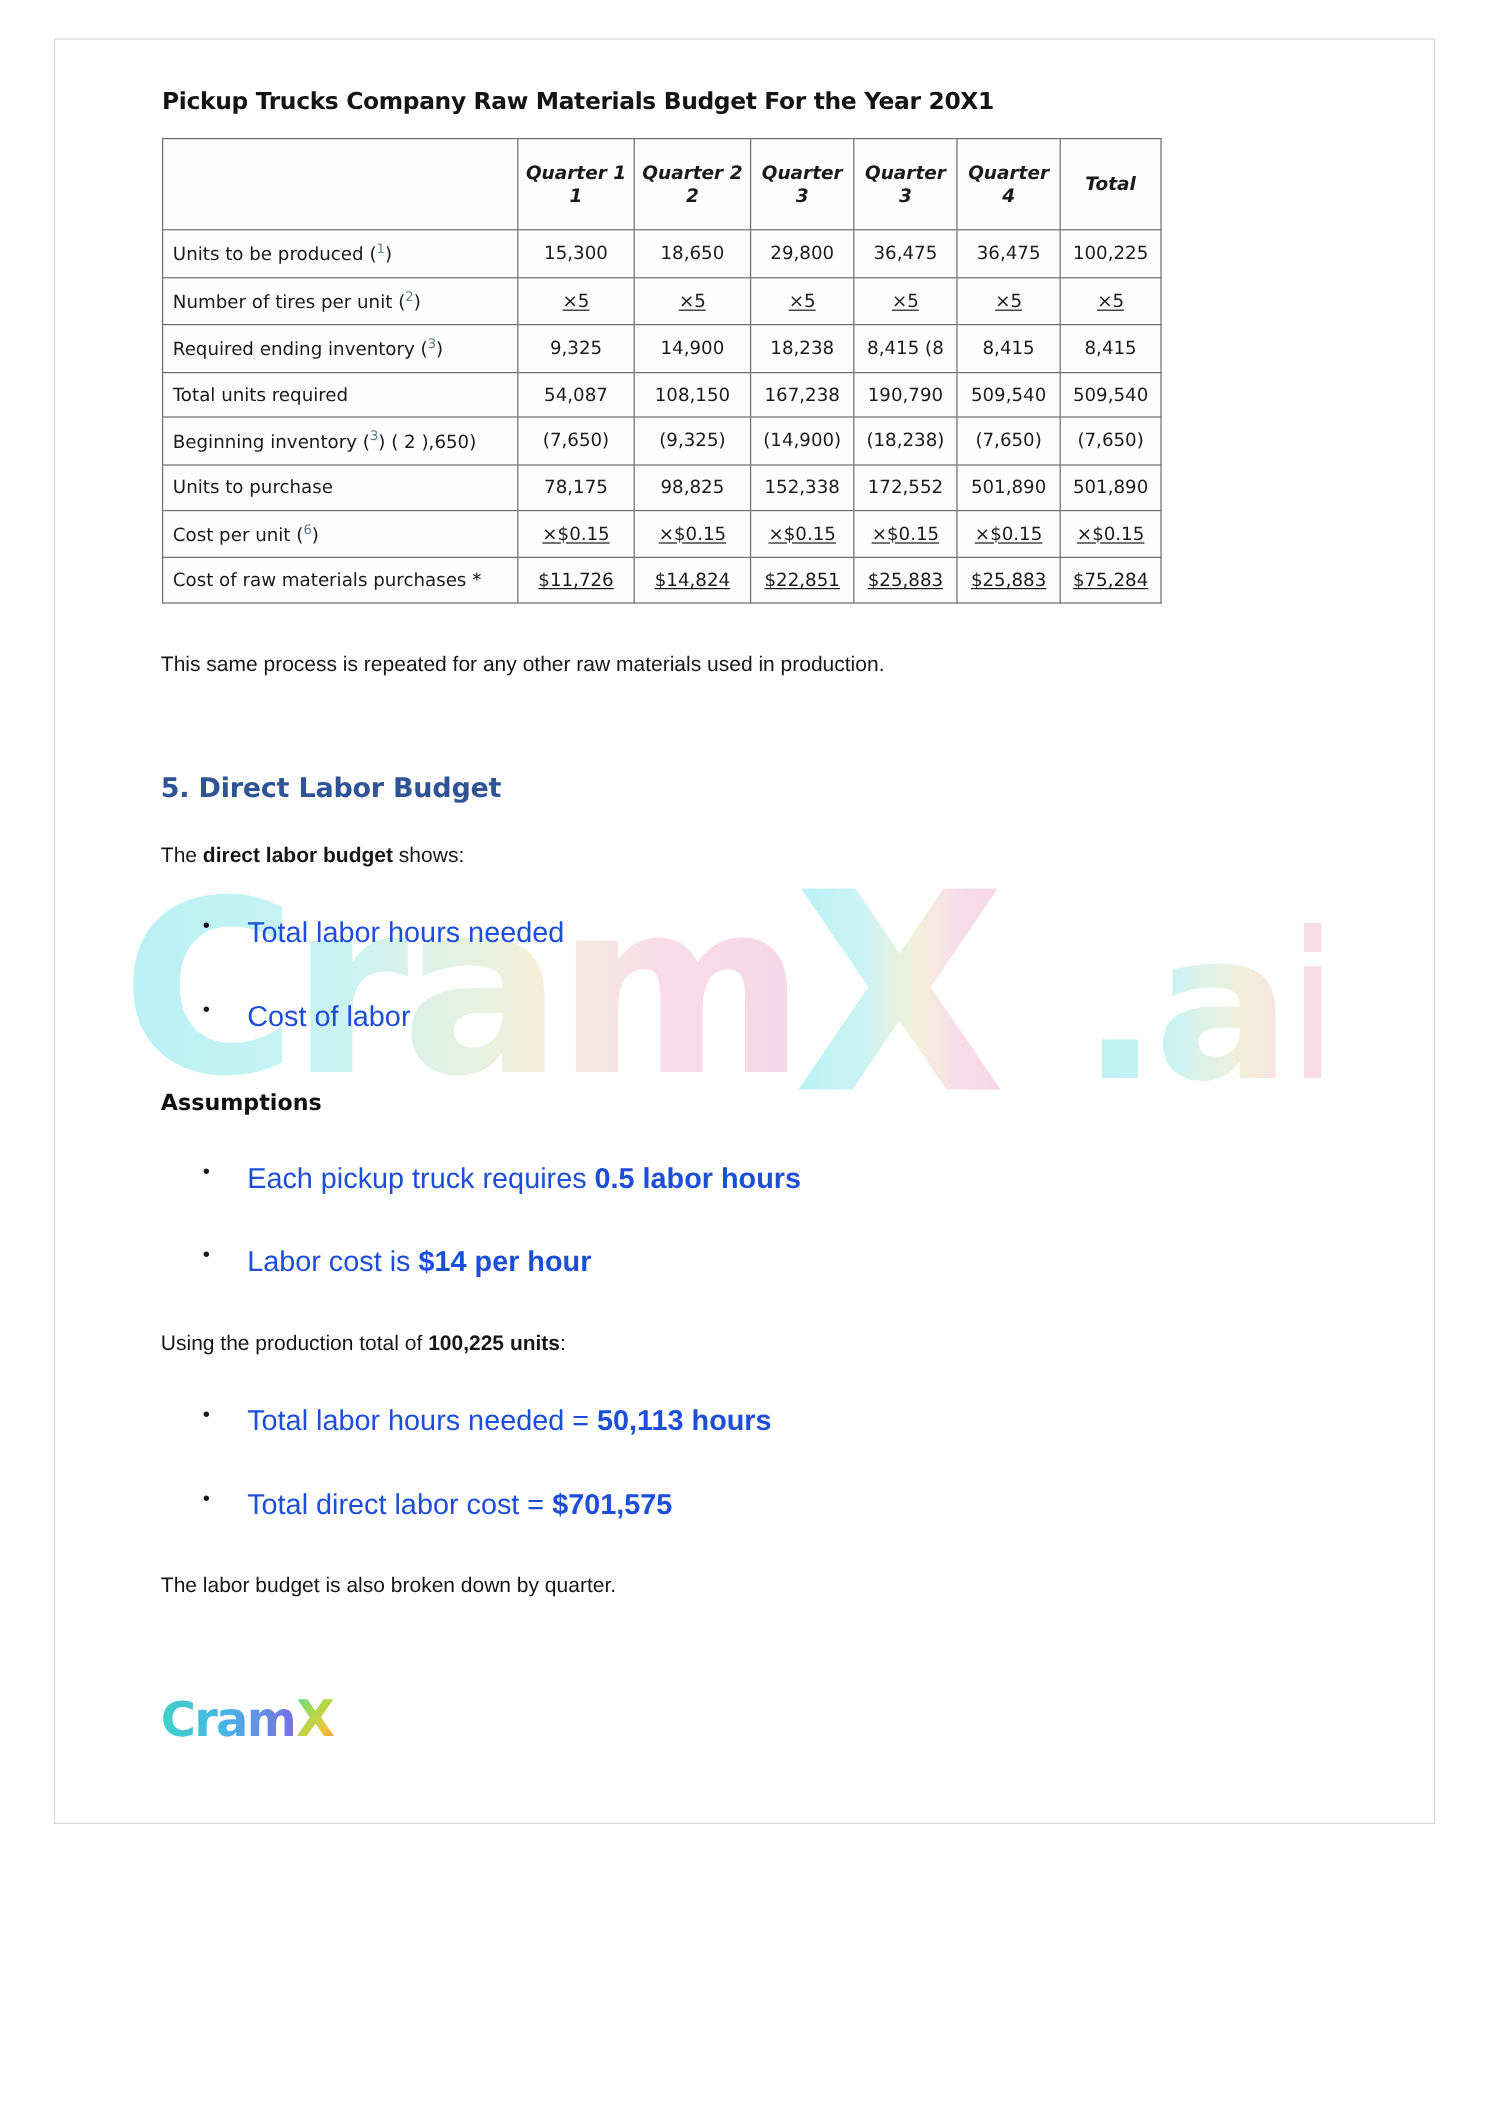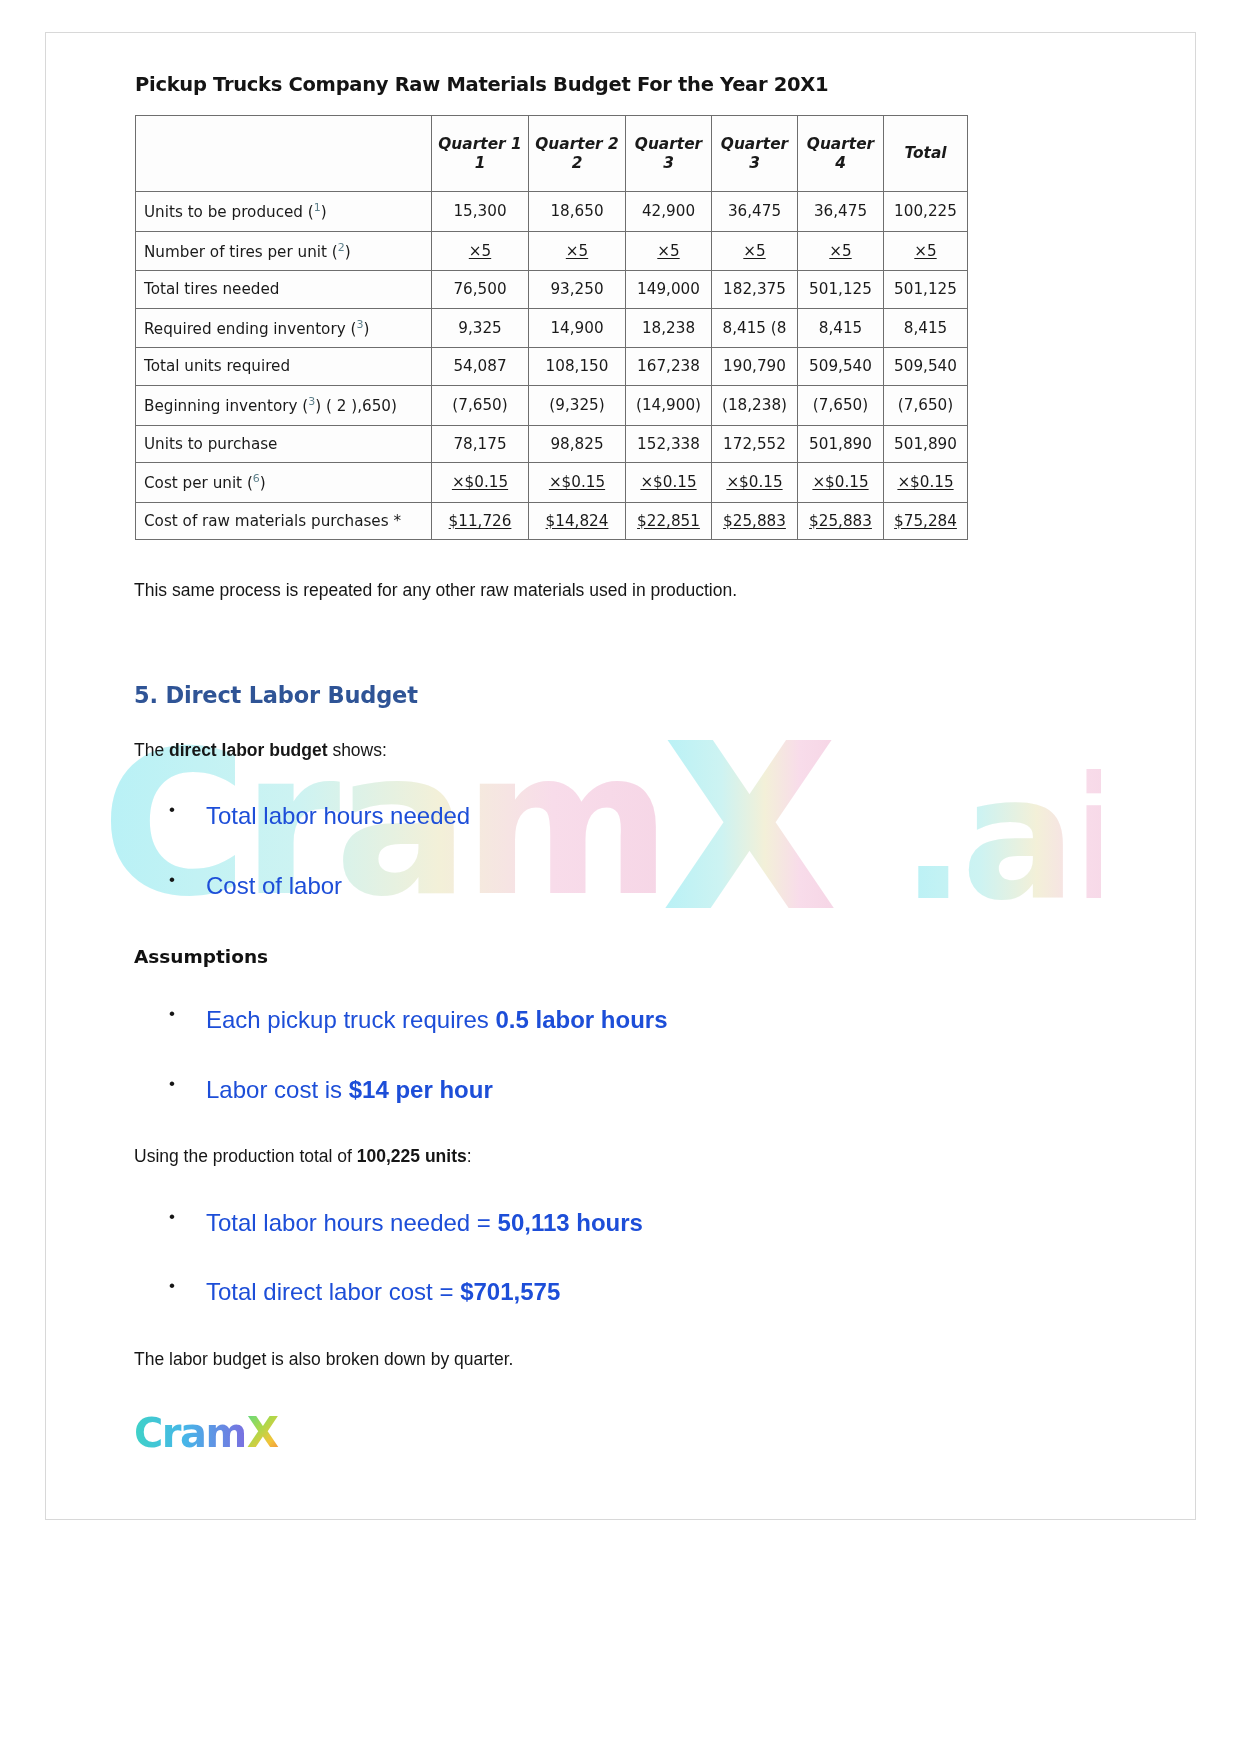--- a/index.html
+++ b/index.html
@@ -268,42 +268,33 @@
             <th class="hcell">
               <span class="ln">Total</span>
             </th>
           </tr>
         </thead>
         <tbody id="budget-body">
             <tr>
               <td class="rowlabel">Units to be produced (<span class="sup">1</span>)</td>
               <td class="num"><span>15,300</span></td>
               <td class="num"><span>18,650</span></td>
-              <td class="num"><span>42,900</span></td>
+              <td class="num"><span>29,800</span></td>
               <td class="num"><span>36,475</span></td>
               <td class="num"><span>36,475</span></td>
               <td class="num"><span>100,225</span></td>
             </tr>
             <tr>
               <td class="rowlabel">Number of tires per unit (<span class="sup">2</span>)</td>
               <td class="num"><span class="u">×5</span></td>
               <td class="num"><span class="u">×5</span></td>
               <td class="num"><span class="u">×5</span></td>
               <td class="num"><span class="u">×5</span></td>
               <td class="num"><span class="u">×5</span></td>
               <td class="num"><span class="u">×5</span></td>
-            </tr>
-            <tr>
-              <td class="rowlabel">Total tires needed</td>
-              <td class="num"><span>76,500</span></td>
-              <td class="num"><span>93,250</span></td>
-              <td class="num"><span>149,000</span></td>
-              <td class="num"><span>182,375</span></td>
-              <td class="num"><span>501,125</span></td>
-              <td class="num"><span>501,125</span></td>
             </tr>
             <tr>
               <td class="rowlabel">Required ending inventory (<span class="sup">3</span>)</td>
               <td class="num"><span>9,325</span></td>
               <td class="num"><span>14,900</span></td>
               <td class="num"><span>18,238</span></td>
               <td class="num"><span>8,415 (8</span></td>
               <td class="num"><span>8,415</span></td>
               <td class="num"><span>8,415</span></td>
             </tr>

